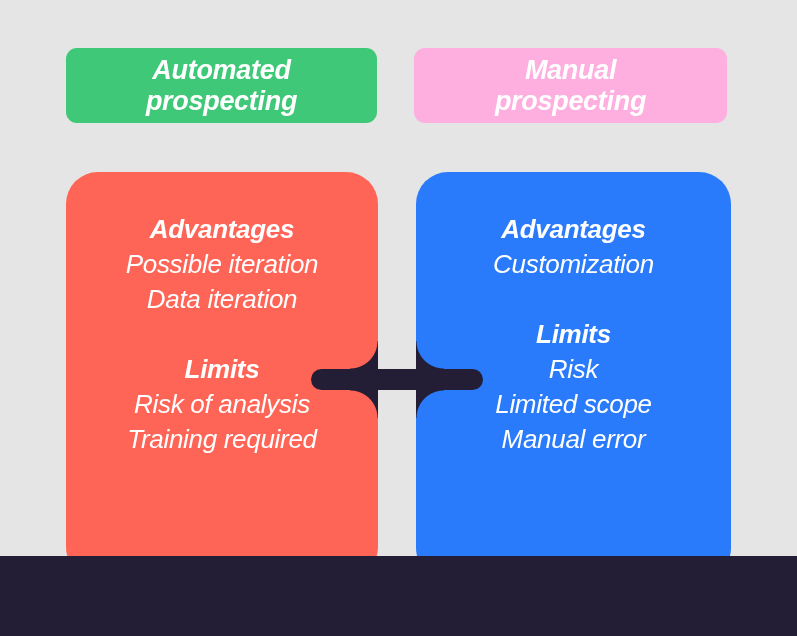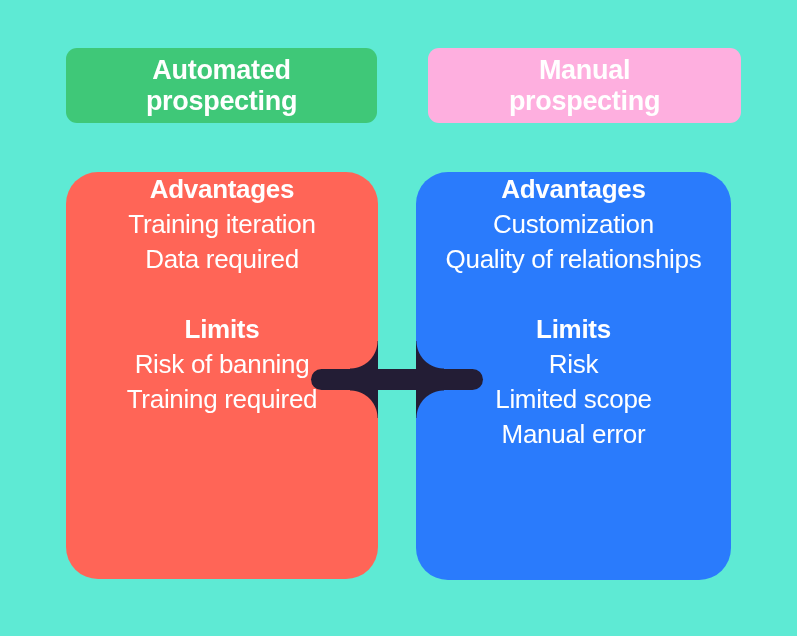--- a/index.html
+++ b/index.html
@@ -3,25 +3,26 @@
 <meta charset="utf-8">
 <style>
   html, body {
     margin: 0;
     padding: 0;
     background: #231D35;
   }
   .stage {
     position: relative;
     width: 797px;
-    height: 636px;
-    background: #5eead4;
+    height: 556px;
+    background: #e5e5e5;
     overflow: hidden;
     font-family: "Liberation Sans", sans-serif;
     color: #FFFFFF;
+    font-style: italic;
   }
 
   
   .header {
     position: absolute;
     top: 48px;
     height: 75px;
     border-radius: 11px;
     display: flex;
     align-items: center;
@@ -30,28 +31,29 @@
   }
   .header-label {
     display: inline-block;
     max-width: 240px;
     font-size: 27px;
     line-height: 31px;
     font-weight: bold;
     letter-spacing: -0.3px;
   }
   .header-automated { left: 66px;  width: 311px; background: #3FC878; }
-  .header-manual    { left: 428px; width: 313px; background: #FEAFDF; }
+  .header-manual    { left: 414px; width: 313px; background: #FEAFDF; }
 
   
   .card {
     position: absolute;
     top: 172px;
     border-radius: 32px;
     box-sizing: border-box;
+    padding-top: 40px;
     text-align: center;
     font-size: 26px;
     line-height: 35px;
     letter-spacing: -0.3px;
   }
   .card-automated { left: 66px;  width: 312px; height: 407px; background: #FF6557; }
   .card-manual    { left: 416px; width: 315px; height: 408px; background: #2A7BFC; }
   .section-title { font-weight: bold; }
   .section-spacer { height: 35px; }
 
@@ -95,36 +97,35 @@
   <div class="header header-automated">
     <span class="header-label">Automated prospecting</span>
   </div>
   <div class="header header-manual">
     <span class="header-label">Manual prospecting</span>
   </div>
 
   <div class="card card-automated">
     <div class="section">
       <div class="section-title">Advantages</div>
-      <div class="section-item">Training iteration</div>
-      <div class="section-item">Data required</div>
+      <div class="section-item">Possible iteration</div>
+      <div class="section-item">Data iteration</div>
     </div>
     <div class="section-spacer"></div>
     <div class="section">
       <div class="section-title">Limits</div>
-      <div class="section-item">Risk of banning</div>
+      <div class="section-item">Risk of analysis</div>
       <div class="section-item">Training required</div>
     </div>
   </div>
 
   <div class="card card-manual">
     <div class="section">
       <div class="section-title">Advantages</div>
       <div class="section-item">Customization</div>
-      <div class="section-item">Quality of relationships</div>
     </div>
     <div class="section-spacer"></div>
     <div class="section">
       <div class="section-title">Limits</div>
       <div class="section-item">Risk</div>
       <div class="section-item">Limited scope</div>
       <div class="section-item">Manual error</div>
     </div>
   </div>
 

